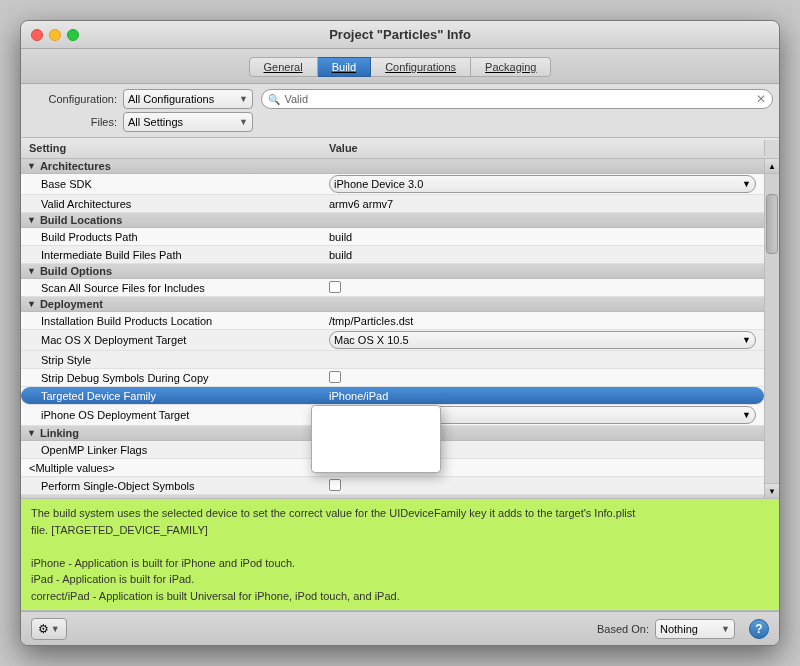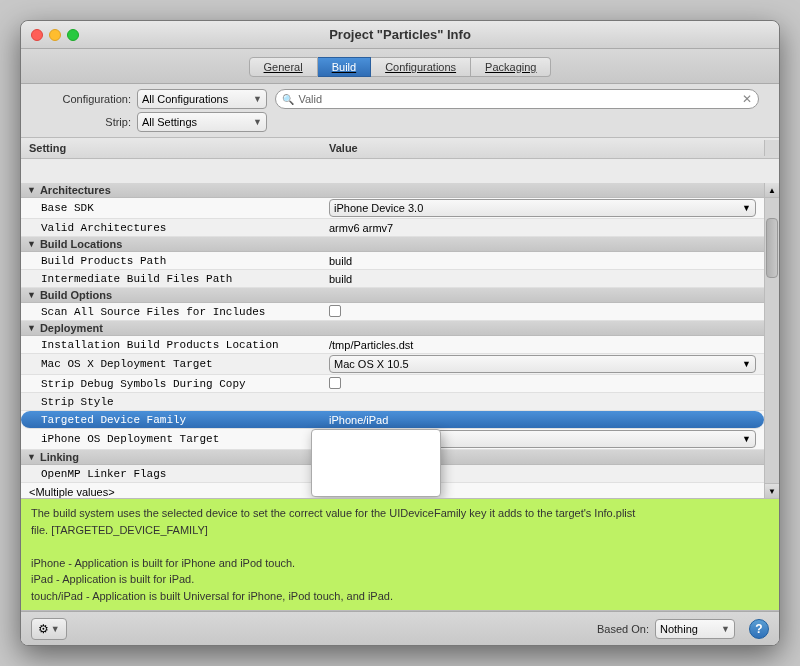--- a/index.html
+++ b/index.html
@@ -77,21 +77,21 @@
     .tab:first-child { border-radius: 4px 0 0 4px; }
     .tab:last-child { border-radius: 0 4px 4px 0; }
     .tab + .tab { border-left: none; }
     .tab.active {
       background: linear-gradient(to bottom, #4a90d9, #2f6db5);
       color: white;
       border-color: #2a5f9e;
     }
     .config-bar {
       background: #e0e0e0;
-      padding: 5px 20px;
+      padding: 5px 6px;
       border-bottom: 1px solid #bbb;
     }
     .config-row {
       display: flex;
       align-items: center;
       margin-bottom: 3px;
     }
     .config-row:last-child { margin-bottom: 0; }
     .config-label {
       width: 90px;
@@ -194,33 +194,32 @@
       background: linear-gradient(to bottom, #4a90d9, #2f6db5);
       color: white;
       border-radius: 9px;
     }
     .table-row.even { background: #f0f0f0; }
     .table-row.odd { background: #f8f8f8; }
     .cell-setting {
       width: 300px;
       padding: 1px 8px 1px 20px;
       font-size: 11px;
-      font-family: Liberation Mono, monospace;
     }
     .cell-value {
       flex: 1;
       padding: 1px 8px;
       font-size: 11px;
     }
     .value-dropdown {
       flex: 1;
       padding: 1px 4px;
       background: linear-gradient(to bottom, #f8f8f8, #e8e8e8);
       border: 1px solid #999;
-      border-radius: 4px;
+      border-radius: 9px;
       font-size: 11px;
       display: flex;
       align-items: center;
       cursor: pointer;
       height: 18px;
     }
     .checkbox {
       width: 12px; height: 12px;
       border: 1px solid #888;
       background: white;
@@ -385,32 +384,32 @@
         <span>All Configurations</span>
         <span class="select-box-arrow">▼</span>
       </div>
       <div class="search-box">
         <span class="search-icon">🔍</span>
         <span>Valid</span>
         <span class="search-clear">✕</span>
       </div>
     </div>
     <div class="config-row">
-      <span class="config-label">Strip:</span>
+      <span class="config-label">Files:</span>
       <div class="select-box">
         <span>All Settings</span>
         <span class="select-box-arrow">▼</span>
       </div>
     </div>
   </div>
 
   <div class="main-content">
     <div class="content-wrapper">
 
-      <div class="table-area" style="max-height: 360px; overflow:hidden; position:relative;gap:24px;">
+      <div class="table-area" style="max-height: 360px; overflow:hidden; position:relative;">
 
         <div class="table-header">
           <div class="th-setting">Setting</div>
           <div class="th-value">Value</div>
           <div style="width:15px;background:#d8d8d8;border-left:1px solid #bbb;"></div>
         </div>
 
         <div style="display:flex;flex:1;overflow:hidden;">
 
           <div class="table-body" style="flex:1;overflow:hidden;">
@@ -467,29 +466,29 @@
             </div>
             <div class="table-row even" style="position:relative;">
               <div class="cell-setting">Mac OS X Deployment Target</div>
               <div class="cell-value">
                 <div class="value-dropdown">
                   <span>Mac OS X 10.5</span>
                   <span style="margin-left:auto;font-size:9px;">▼</span>
                 </div>
               </div>
             </div>
+            <div class="table-row even">
+              <div class="cell-setting">Strip Style</div>
+              <div class="cell-value"></div>
+            </div>
             <div class="table-row odd">
               <div class="cell-setting">Strip Debug Symbols During Copy</div>
               <div class="cell-value">
                 <span class="checkbox"></span>
               </div>
-            </div>
-            <div class="table-row even">
-              <div class="cell-setting">Strip Style</div>
-              <div class="cell-value"></div>
             </div>
 
             <div class="table-row selected" style="position:relative;">
               <div class="cell-setting row-selected-text">Targeted Device Family</div>
               <div class="cell-value row-selected-text">iPhone/iPad</div>
 
               <div class="dropdown-overlay" style="top: 18px; left: 290px; min-width: 130px;">
                 <div class="dropdown-item">iPhone</div>
                 <div class="dropdown-item">iPad</div>
                 <div class="dropdown-item checked">iPhone/iPad</div>
@@ -538,21 +537,21 @@
           </div>
         </div>
       </div>
 
       <div class="info-panel">
         <span>The build system uses the selected device to set the correct value for the UIDeviceFamily key it adds to the target's Info.plist</span><br>
         <span>file. [TARGETED_DEVICE_FAMILY]</span><br>
         <br>
         <span>iPhone - Application is built for iPhone and iPod touch.</span><br>
         <span>iPad - Application is built for iPad.</span><br>
-        <span>touch/iPad - Application is built Universal for iPhone, iPod touch, and iPad.</span>
+        <span>correct/iPad - Application is built Universal for iPhone, iPod touch, and iPad.</span>
       </div>
 
       <div class="bottom-bar">
         <div class="gear-btn">
           <span class="gear-icon">⚙</span>
           <span class="gear-arrow">▼</span>
         </div>
         <div class="based-on-area">
           <span class="based-on-label">Based On:</span>
           <div class="based-on-select">

